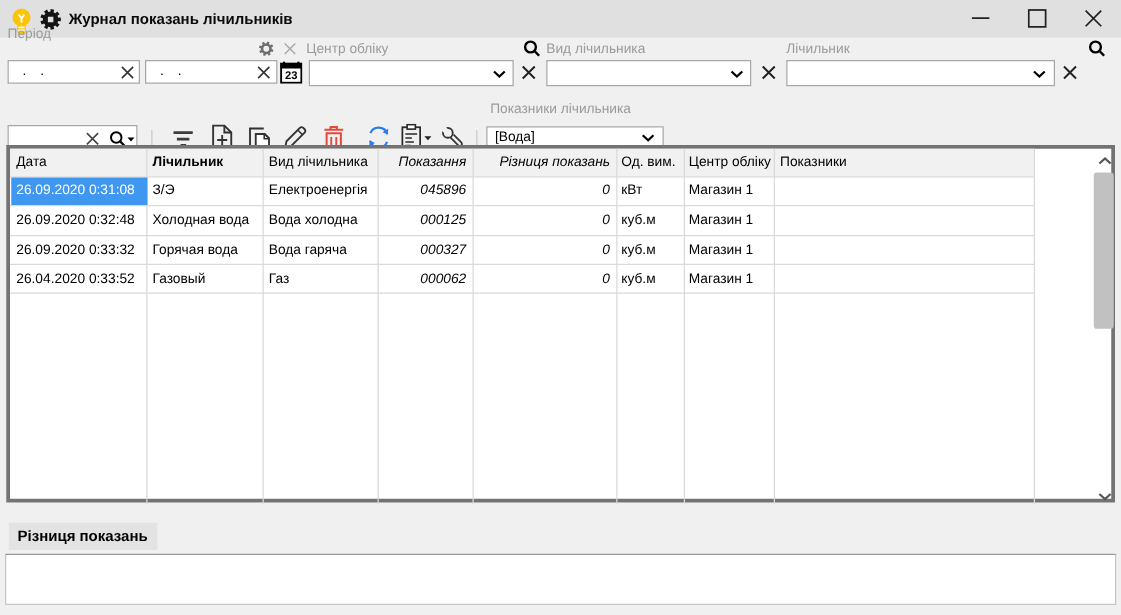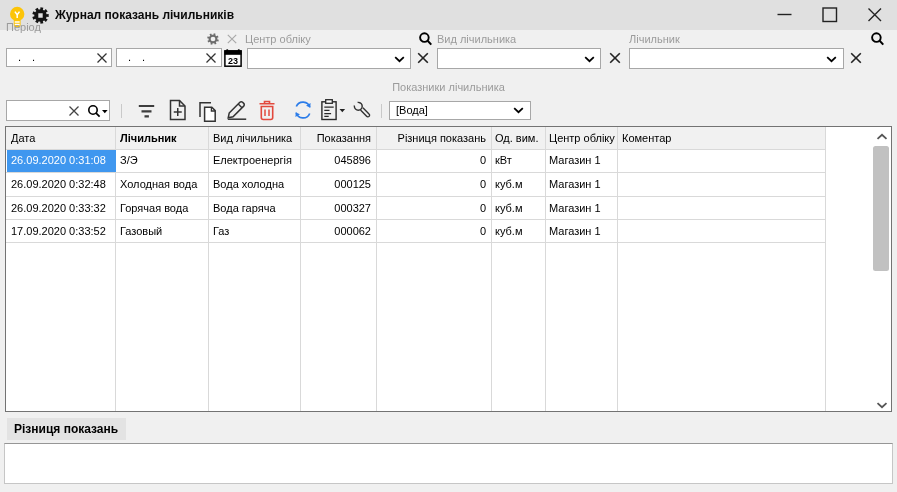--- a/index.html
+++ b/index.html
@@ -3,26 +3,26 @@
 <meta charset="utf-8">
 <style>
   * { margin:0; padding:0; box-sizing:border-box; }
   html,body { width:897px; height:492px; overflow:hidden; }
   body { font-family:"Liberation Sans", sans-serif; font-size:11px; color:#000; background:#f0f0f0; position:relative; }
   .abs { position:absolute; }
   .lbl { color:#9b9b9b; }
   .inp { position:absolute; background:#fff; border:1px solid #a7a7a7; }
   .titlebar { position:absolute; left:0; top:0; width:897px; height:30px; background:#e0e0e0; }
   .ttxt { position:absolute; left:55px; top:8px; font-size:12px; font-weight:bold; color:#0a0a0a; }
-  .grid { position:absolute; left:5px; top:126px; width:887px; height:286px; background:#fff; border:1px solid #737373; }
+  .grid { position:absolute; left:5px; top:116px; width:887px; height:286px; background:#fff; border:3px solid #737373; }
   .vline { position:absolute; top:0; width:1px; height:284px; background:#d9d9d9; }
   .hline { position:absolute; left:0; width:820px; height:1px; background:#d9d9d9; }
   .hcell { position:absolute; top:5px; height:14px; white-space:nowrap; }
   .cell { position:absolute; height:14px; white-space:nowrap; }
-  .r { text-align:right; }
+  .r { text-align:right;font-style:italic; }
   .selcell { position:absolute; left:1px; top:23px; width:109px; height:22px; background:#3f97ef; color:#fff; }
   .tab { position:absolute; left:7px; top:418px; width:119px; height:22px; background:#e3e3e3; font-weight:bold; font-size:12px; padding:4px 0 0 7px; }
   .bpanel { position:absolute; left:4px; top:443px; width:889px; height:41px; background:#fff; border:1px solid #c6c6c6; border-top:1px solid #969696; }
   .chev { position:absolute; }
   .sep { position:absolute; width:1px; height:14px; background:#c9c9c9; }
 </style>
 </head>
 <body>
 
 <div class="titlebar"></div>
@@ -179,21 +179,21 @@
   <div class="hline" style="top:92px"></div>
   <div class="hline" style="top:115px"></div>
 
   <div class="hcell" style="left:5px">Дата</div>
   <div class="hcell" style="left:114px;font-weight:bold">Лічильник</div>
   <div class="hcell" style="left:207px">Вид лічильника</div>
   <div class="hcell r" style="left:294px;width:71px">Показання</div>
   <div class="hcell r" style="left:370px;width:110px">Різниця показань</div>
   <div class="hcell" style="left:489px">Од. вим.</div>
   <div class="hcell" style="left:543px">Центр обліку</div>
-  <div class="hcell" style="left:616px">Коментар</div>
+  <div class="hcell" style="left:616px">Показники</div>
 
   <div class="selcell"></div>
 
   <div class="cell" style="left:5px;top:27px;color:#fff">26.09.2020 0:31:08</div>
   <div class="cell" style="left:114px;top:27px">З/Э</div>
   <div class="cell" style="left:207px;top:27px">Електроенергія</div>
   <div class="cell r" style="left:294px;top:27px;width:71px">045896</div>
   <div class="cell r" style="left:370px;top:27px;width:110px">0</div>
   <div class="cell" style="left:489px;top:27px">кВт</div>
   <div class="cell" style="left:543px;top:27px">Магазин 1</div>
@@ -207,21 +207,21 @@
   <div class="cell" style="left:543px;top:51px">Магазин 1</div>
 
   <div class="cell" style="left:5px;top:75px">26.09.2020 0:33:32</div>
   <div class="cell" style="left:114px;top:75px">Горячая вода</div>
   <div class="cell" style="left:207px;top:75px">Вода гаряча</div>
   <div class="cell r" style="left:294px;top:75px;width:71px">000327</div>
   <div class="cell r" style="left:370px;top:75px;width:110px">0</div>
   <div class="cell" style="left:489px;top:75px">куб.м</div>
   <div class="cell" style="left:543px;top:75px">Магазин 1</div>
 
-  <div class="cell" style="left:5px;top:98px">17.09.2020 0:33:52</div>
+  <div class="cell" style="left:5px;top:98px">26.04.2020 0:33:52</div>
   <div class="cell" style="left:114px;top:98px">Газовый</div>
   <div class="cell" style="left:207px;top:98px">Газ</div>
   <div class="cell r" style="left:294px;top:98px;width:71px">000062</div>
   <div class="cell r" style="left:370px;top:98px;width:110px">0</div>
   <div class="cell" style="left:489px;top:98px">куб.м</div>
   <div class="cell" style="left:543px;top:98px">Магазин 1</div>
 
   <svg class="abs" style="left:869px;top:5px" width="14" height="10" viewBox="0 0 14 10">
       <path d="M2.5 6.8 l4.5 -4 l4.5 4" fill="none" stroke="#555" stroke-width="1.8"></path>
     </svg>

